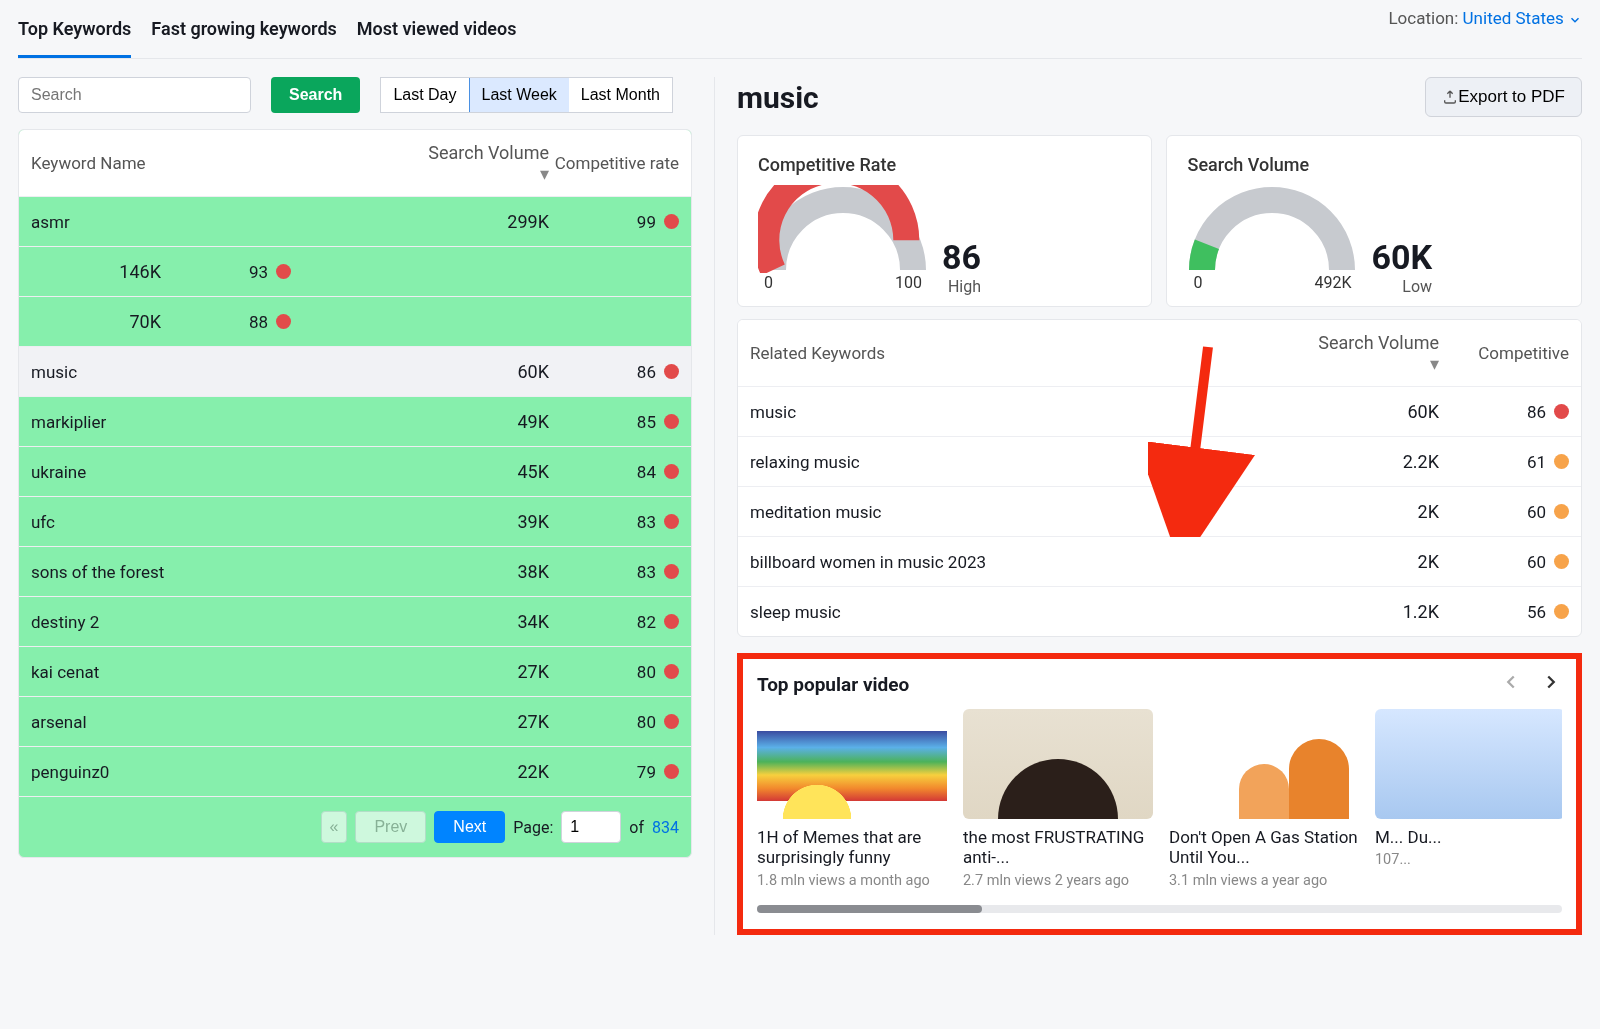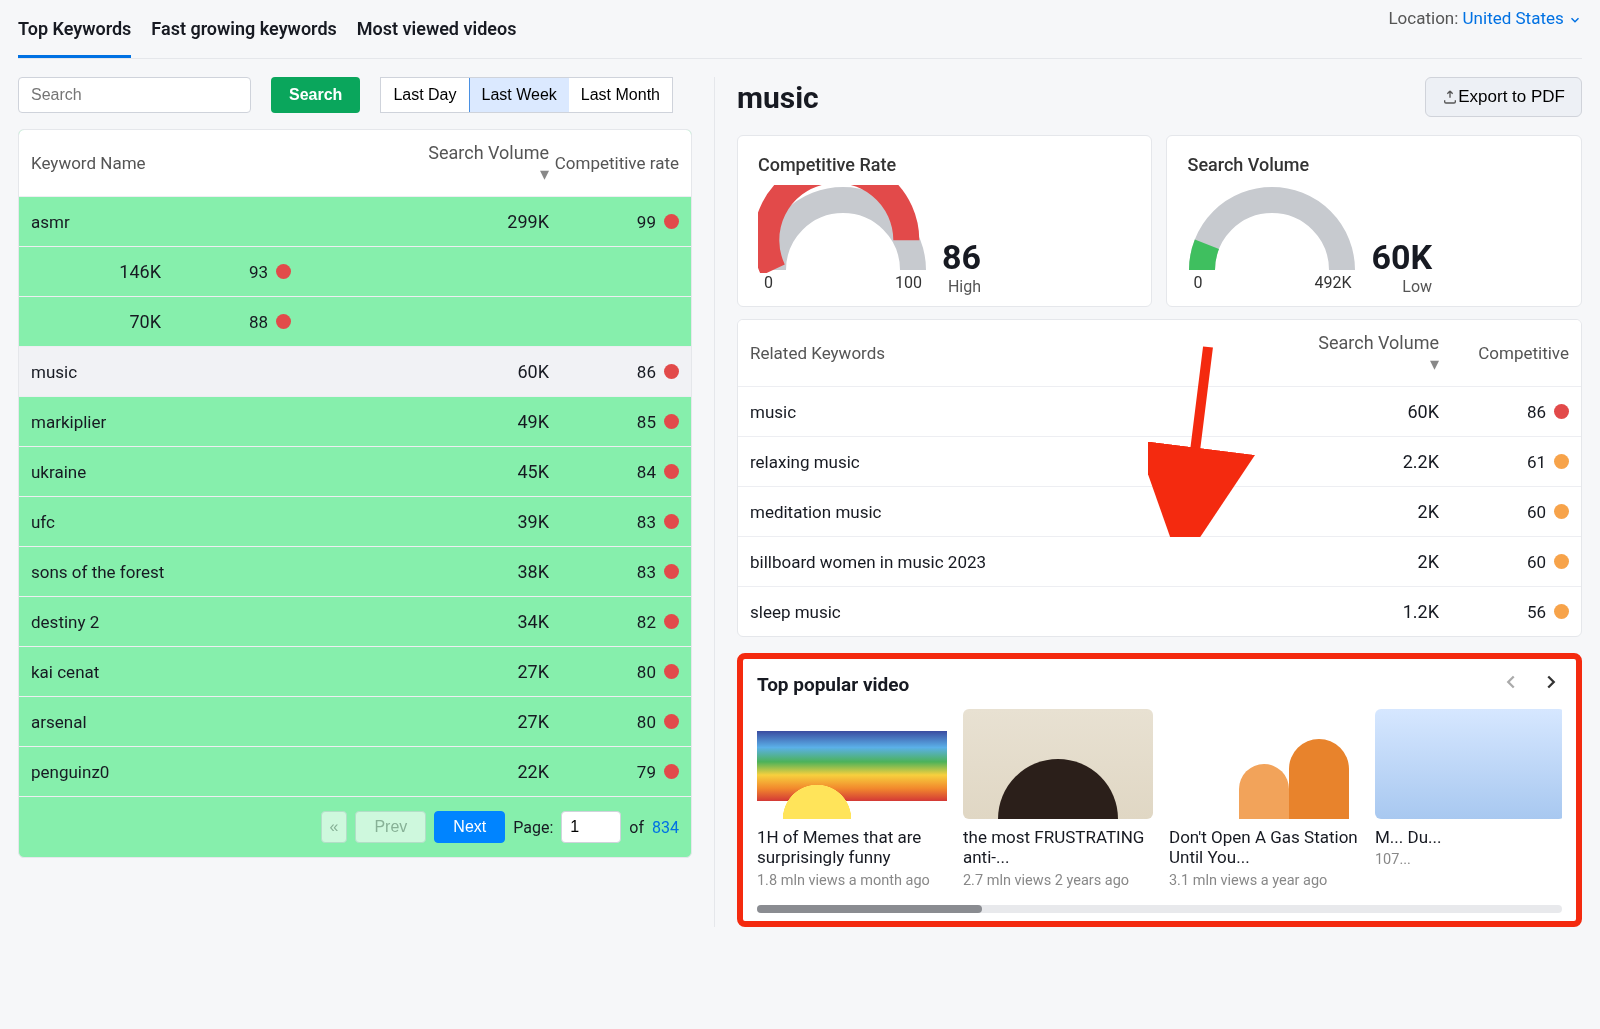--- a/index.html
+++ b/index.html
@@ -50,21 +50,21 @@
 .gauge-title { font-size: 18px; font-weight: 500; margin-bottom: 10px; color: #333; }
 .gauge-body { display: flex; align-items: flex-end; gap: 14px; }
 .gauge-svg { flex: 0 0 auto; }
 .gauge-num { text-align: right; }
 .gauge-val { font-size: 34px; font-weight: 700; }
 .gauge-lvl { font-size: 16px; color: #555; }
 .gauge-ends { display: flex; justify-content: space-between; font-size: 16px; margin-top: -4px; padding: 0 6px 4px; color: #333; }
 .rel-table { border: 1px solid #e5e7eb; border-radius: 6px; background: #fff; overflow: hidden; margin-bottom: 16px; }
 .rel-table .tr.header { font-size: 15px; }
 .rel-table .col-k { font-size: 17px; }
-.popular-box { border: 6px solid #f42a0f; border-radius: 8px; background: #fff; padding: 12px 14px 8px; }
+.popular-box { border: 6px solid #f42a0f; border-radius: 0; background: #fff; padding: 12px 14px 16px; }
 .popular-head { display: flex; justify-content: space-between; align-items: center; margin-bottom: 12px; }
 .popular-title { font-size: 19px; font-weight: 700; }
 .nav-arrows { display: flex; gap: 18px; }
 .nav-arrow { color: #888; cursor: pointer; }
 .nav-arrow.active { color: #333; }
 .videos { display: flex; gap: 16px; overflow: hidden; white-space: nowrap; }
 .video-card { flex: 0 0 190px; white-space: normal; }
 .thumb { width: 100%; height: 110px; border-radius: 6px; background: #ddd; overflow: hidden; margin-bottom: 8px; position: relative; }
 .vt { font-size: 17px; line-height: 1.2; color: #171a22; margin-bottom: 4px; display: -webkit-box; -webkit-line-clamp: 2; -webkit-box-orient: vertical; overflow: hidden; }
 .vm { font-size: 14.5px; color: #888; }

